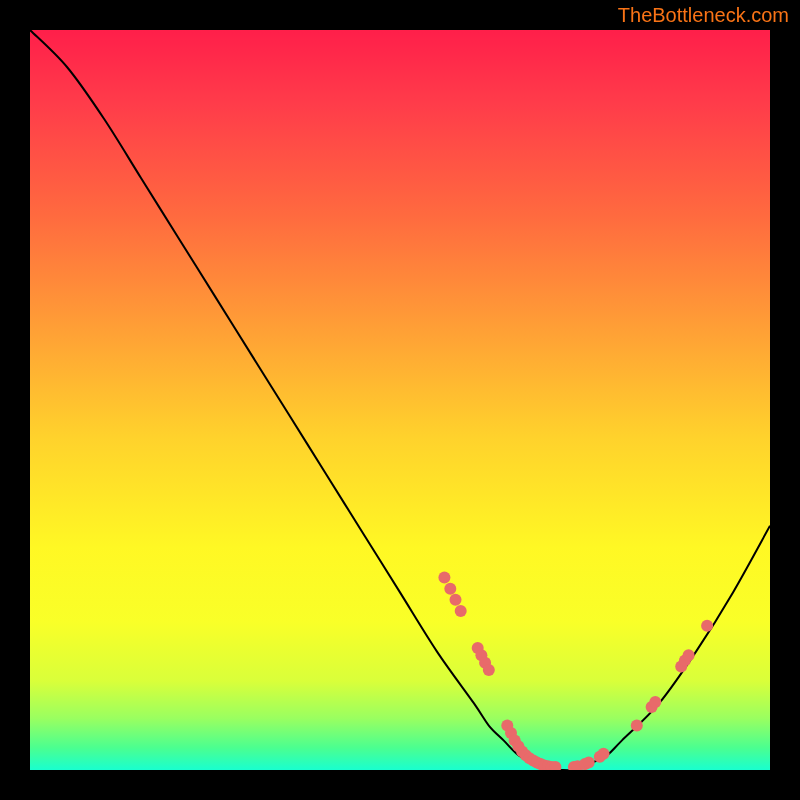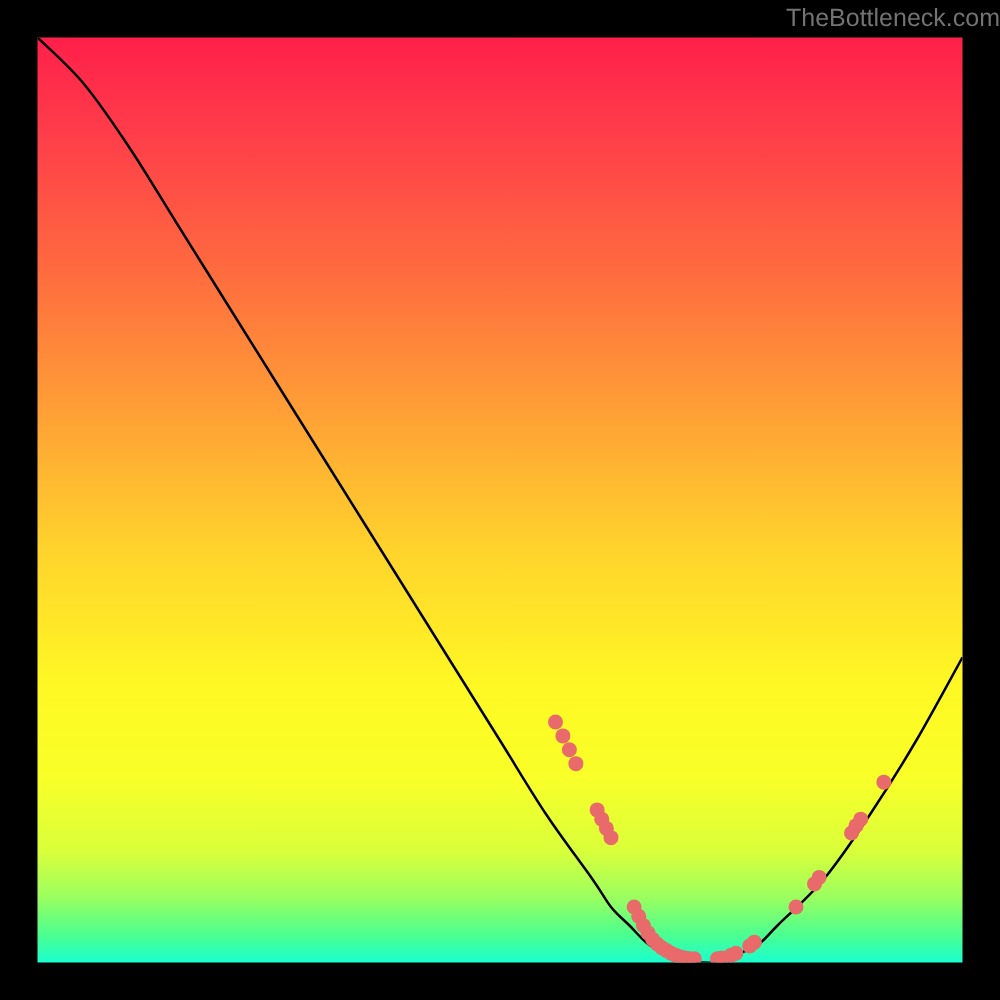--- a/index.html
+++ b/index.html
@@ -7,22 +7,22 @@
     width: 800px;
     height: 800px;
     background: #000;
     position: relative;
     overflow: hidden;
     font-family: Arial, sans-serif;
   }
   .watermark {
     position: absolute;
     top: 4px;
-    right: 0;
-    color: #737373;
+    right: 11px;
+    color: #f97316;
     font-size: 20px;
     font-weight: 500;
     z-index: 10;
   }
   .plot-area {
     position: absolute;
     left: 30px;
     top: 30px;
     width: 740px;
     height: 740px;

